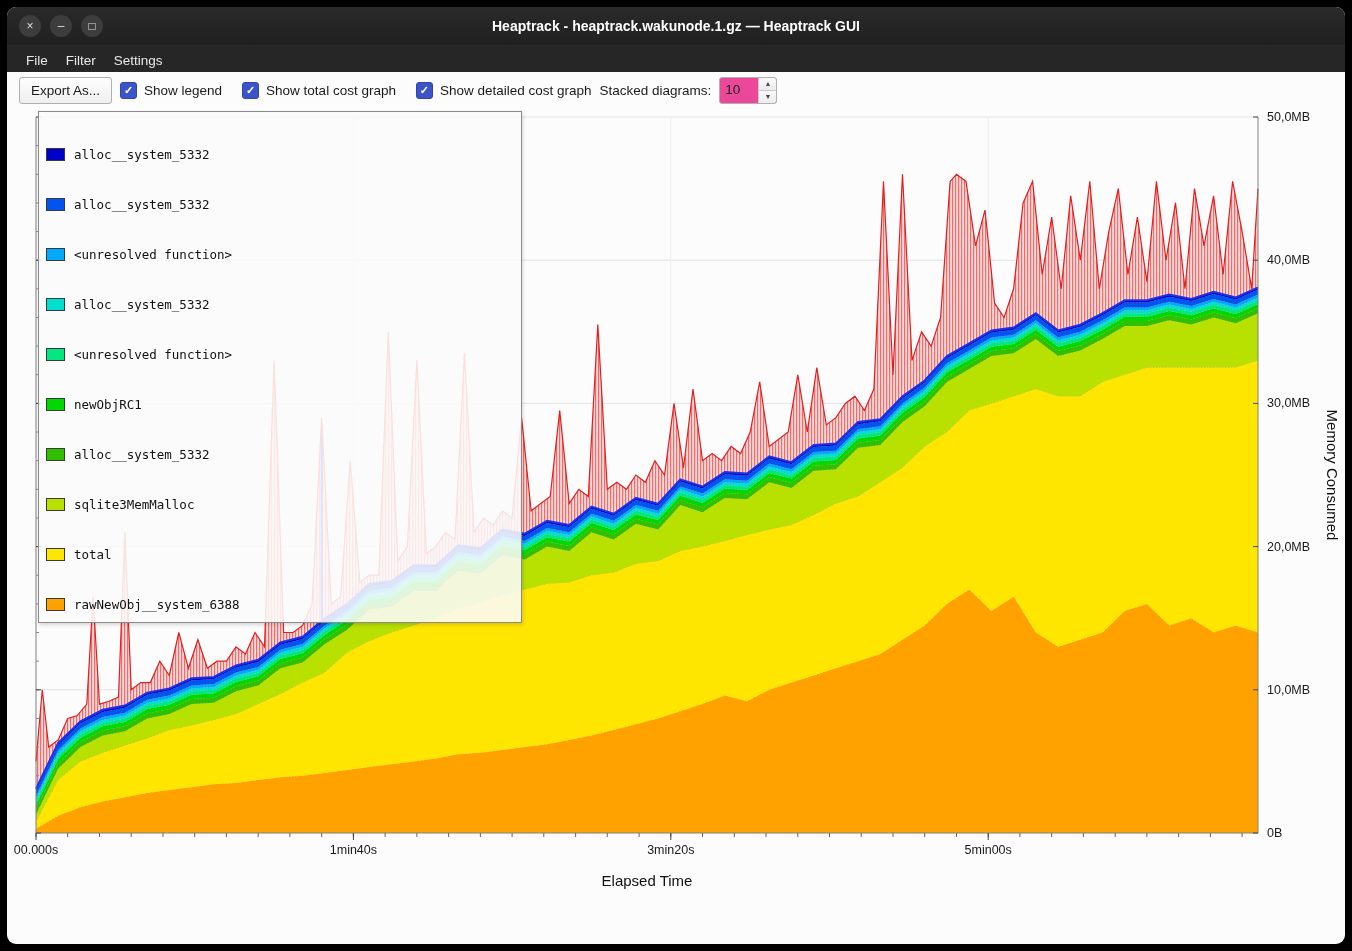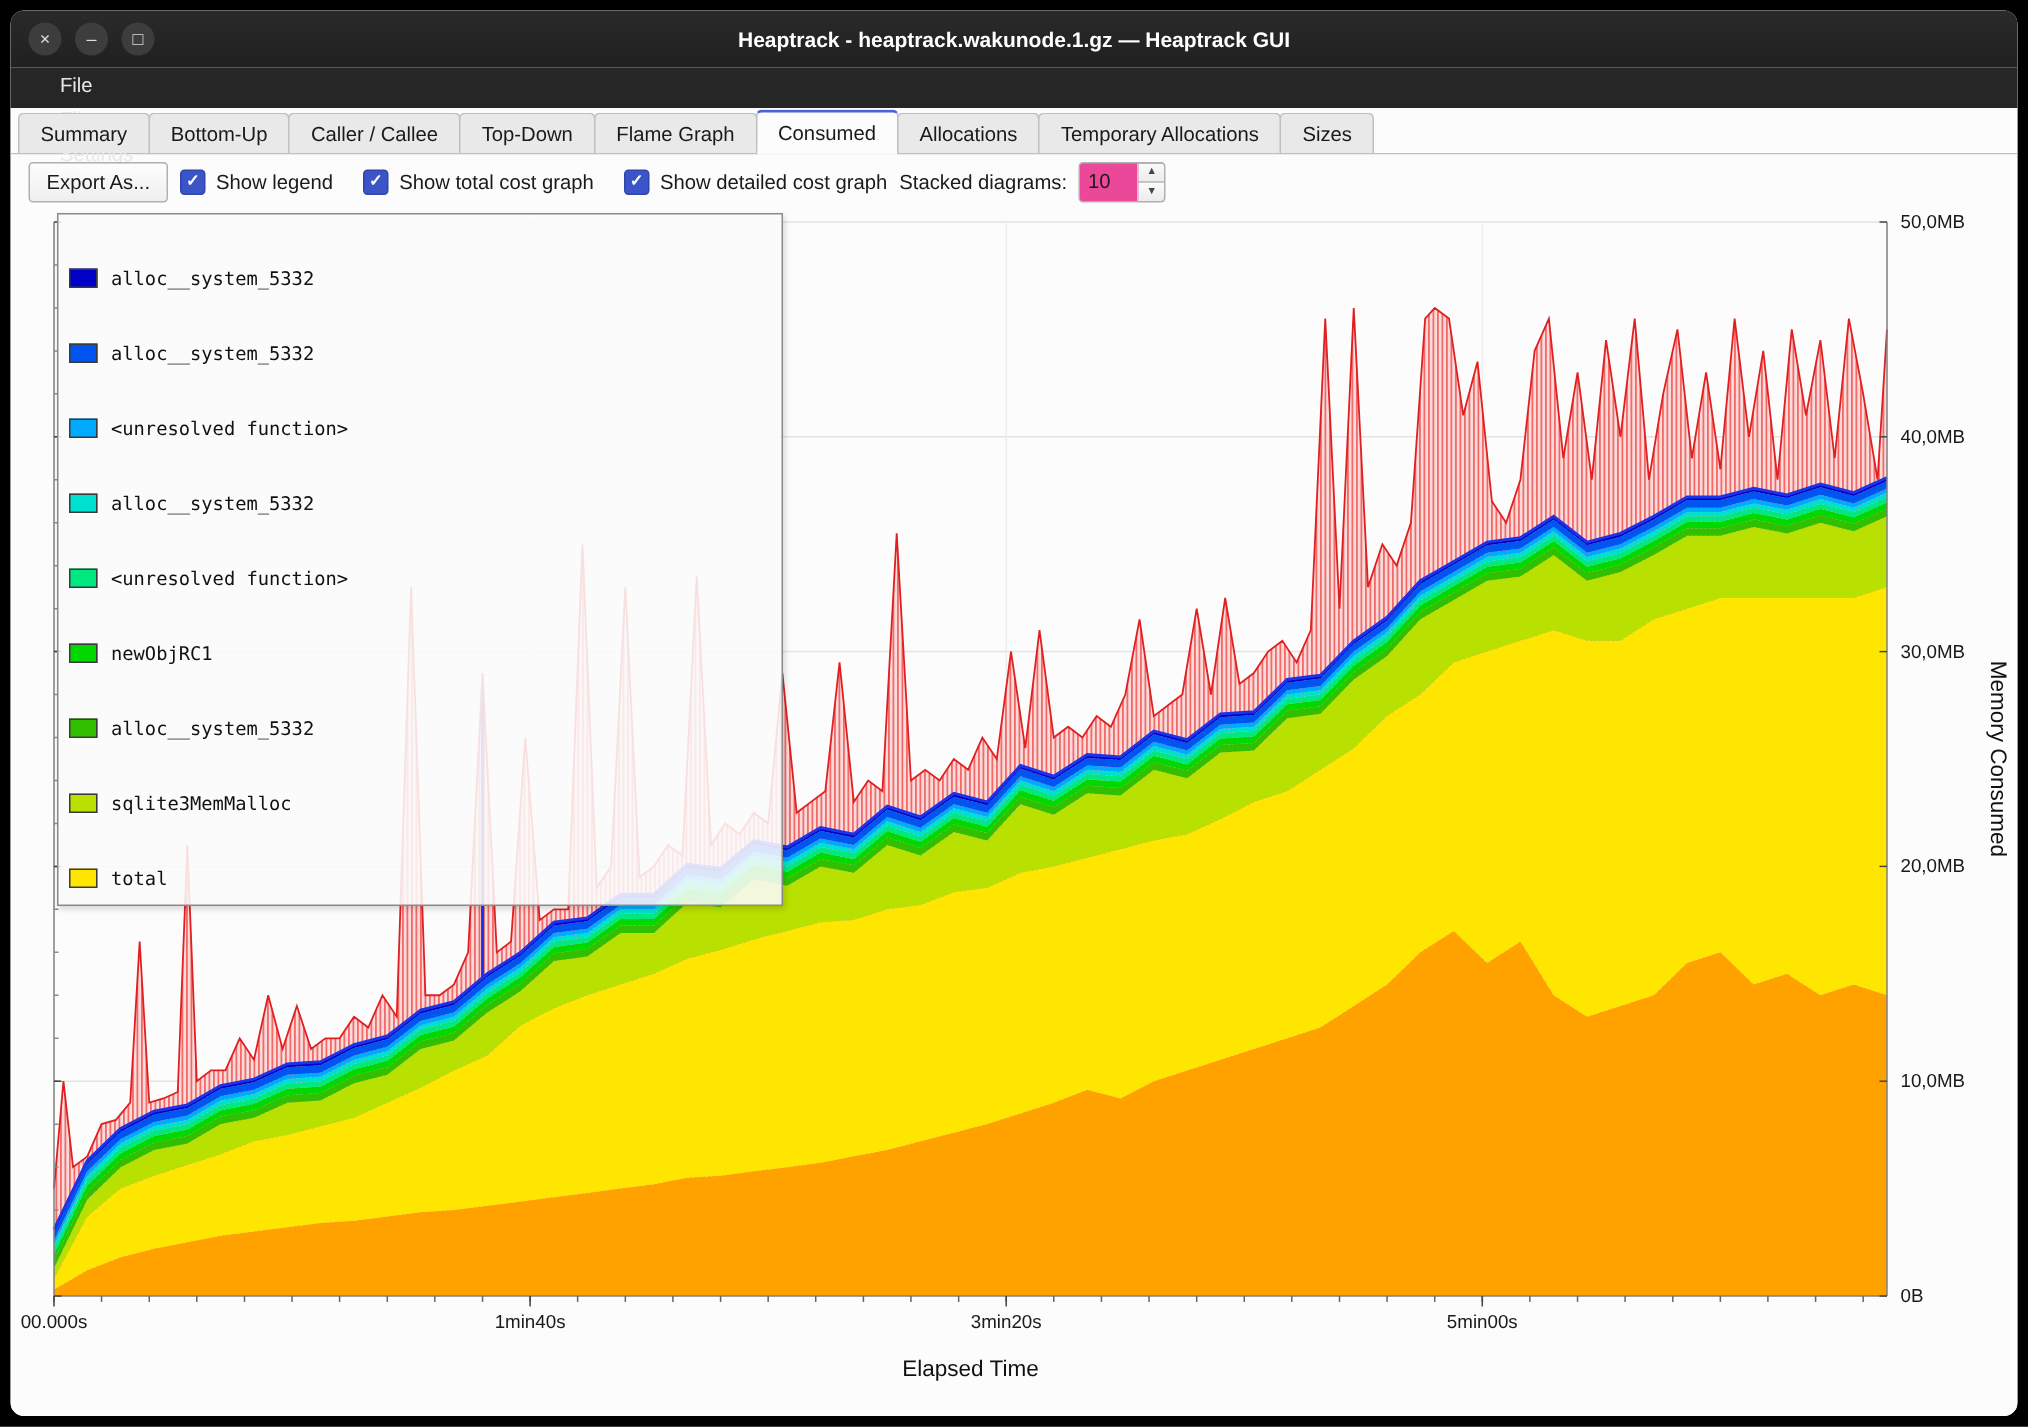--- a/index.html
+++ b/index.html
@@ -6,21 +6,21 @@
     font-family:"Liberation Sans",sans-serif;}
   .window{position:absolute;left:7px;top:7px;width:1338px;height:937px;background:#fcfcfc;
     border-radius:9px;overflow:hidden;box-shadow:0 0 0 1px #000;}
   
   .titlebar{height:38px;background:linear-gradient(#2a2a2a,#202020);display:flex;align-items:center;position:relative;}
   .win-controls{display:flex;gap:9px;padding-left:12px;z-index:2;}
   .win-btn{width:22px;height:22px;border-radius:50%;background:#3d3d3d;color:#dedede;display:flex;
     align-items:center;justify-content:center;font-size:12px;line-height:1;cursor:default;}
   .win-title{position:absolute;left:0;right:0;text-align:center;color:#fff;font-weight:bold;font-size:14px;}
   
-  .menubar{height:27px;background:#262626;display:flex;align-items:flex-start;padding-left:24px;flex-direction:column;}
+  .menubar{height:27px;background:#262626;display:flex;align-items:flex-end;padding-left:10px;}
   .menu-item{color:#e8e8e8;font-size:13.5px;padding:4px 9px;border-radius:3px;}
   
   .tabbar{height:30px;background:#fcfcfc;border-bottom:1px solid #bfbfbf;display:flex;align-items:flex-end;padding-left:5px;}
   .tab{font-size:13.5px;color:#1a1a1a;background:#e9e9e9;border:1px solid #bfbfbf;border-bottom:none;
     border-radius:4px 4px 0 0;padding:6px 14px 5px;margin-right:-1px;position:relative;}
   .tab.active{background:#fcfcfc;z-index:3;padding-bottom:7px;margin-bottom:-1px;border-top:2px solid #4a64d8;}
   
   .toolbar{height:36px;display:flex;align-items:center;gap:8px;padding:0 12px;background:#fcfcfc;}
   .btn{font-size:13.5px;color:#1a1a1a;background:linear-gradient(#fdfdfd,#efefef);
     border:1px solid #b0b0b0;border-radius:3px;padding:5px 11px;}
@@ -58,31 +58,20 @@
       </div>
     <div class="win-title">Heaptrack - heaptrack.wakunode.1.gz — Heaptrack GUI</div>
   </div>
 
   <div class="menubar">
       <span class="menu-item">File</span>
       <span class="menu-item">Filter</span>
       <span class="menu-item">Settings</span>
     </div>
 
-  <div class="tabbar">
-      <span class="tab">Summary</span>
-      <span class="tab">Bottom-Up</span>
-      <span class="tab">Caller / Callee</span>
-      <span class="tab">Top-Down</span>
-      <span class="tab">Flame Graph</span>
-      <span class="tab active">Consumed</span>
-      <span class="tab">Allocations</span>
-      <span class="tab">Temporary Allocations</span>
-      <span class="tab">Sizes</span>
-    </div>
 
   <div class="toolbar">
     <button class="btn">Export As...</button>
     <span id="checks" style="display:flex;gap:20px;">
         <span class="check">
           <span class="checkbox">✓</span>
           <span>Show legend</span>
         </span>
         <span class="check">
           <span class="checkbox">✓</span>
@@ -136,20 +125,24 @@
             <span class="swatch" style="background: rgb(48, 192, 0);"></span>
             <span>alloc__system_5332</span>
           </div>
           <div class="legend-row">
             <span class="swatch" style="background: rgb(184, 224, 0);"></span>
             <span>sqlite3MemMalloc</span>
           </div>
           <div class="legend-row">
             <span class="swatch" style="background: rgb(255, 230, 0);"></span>
             <span>total</span>
+          </div>
+          <div class="legend-row">
+            <span class="swatch" style="background: rgb(255, 162, 0);"></span>
+            <span>rawNewObj__system_6388</span>
           </div>
         </div>
     </div>
     <svg id="chart" width="1331" height="800">
         <defs>
           <pattern id="rh" width="3" height="6" patternUnits="userSpaceOnUse">
             <rect width="3" height="6" fill="#fbdada"></rect>
             <rect x="0" width="1.2" height="6" fill="#f26a6a"></rect>
           </pattern>
         </defs>

